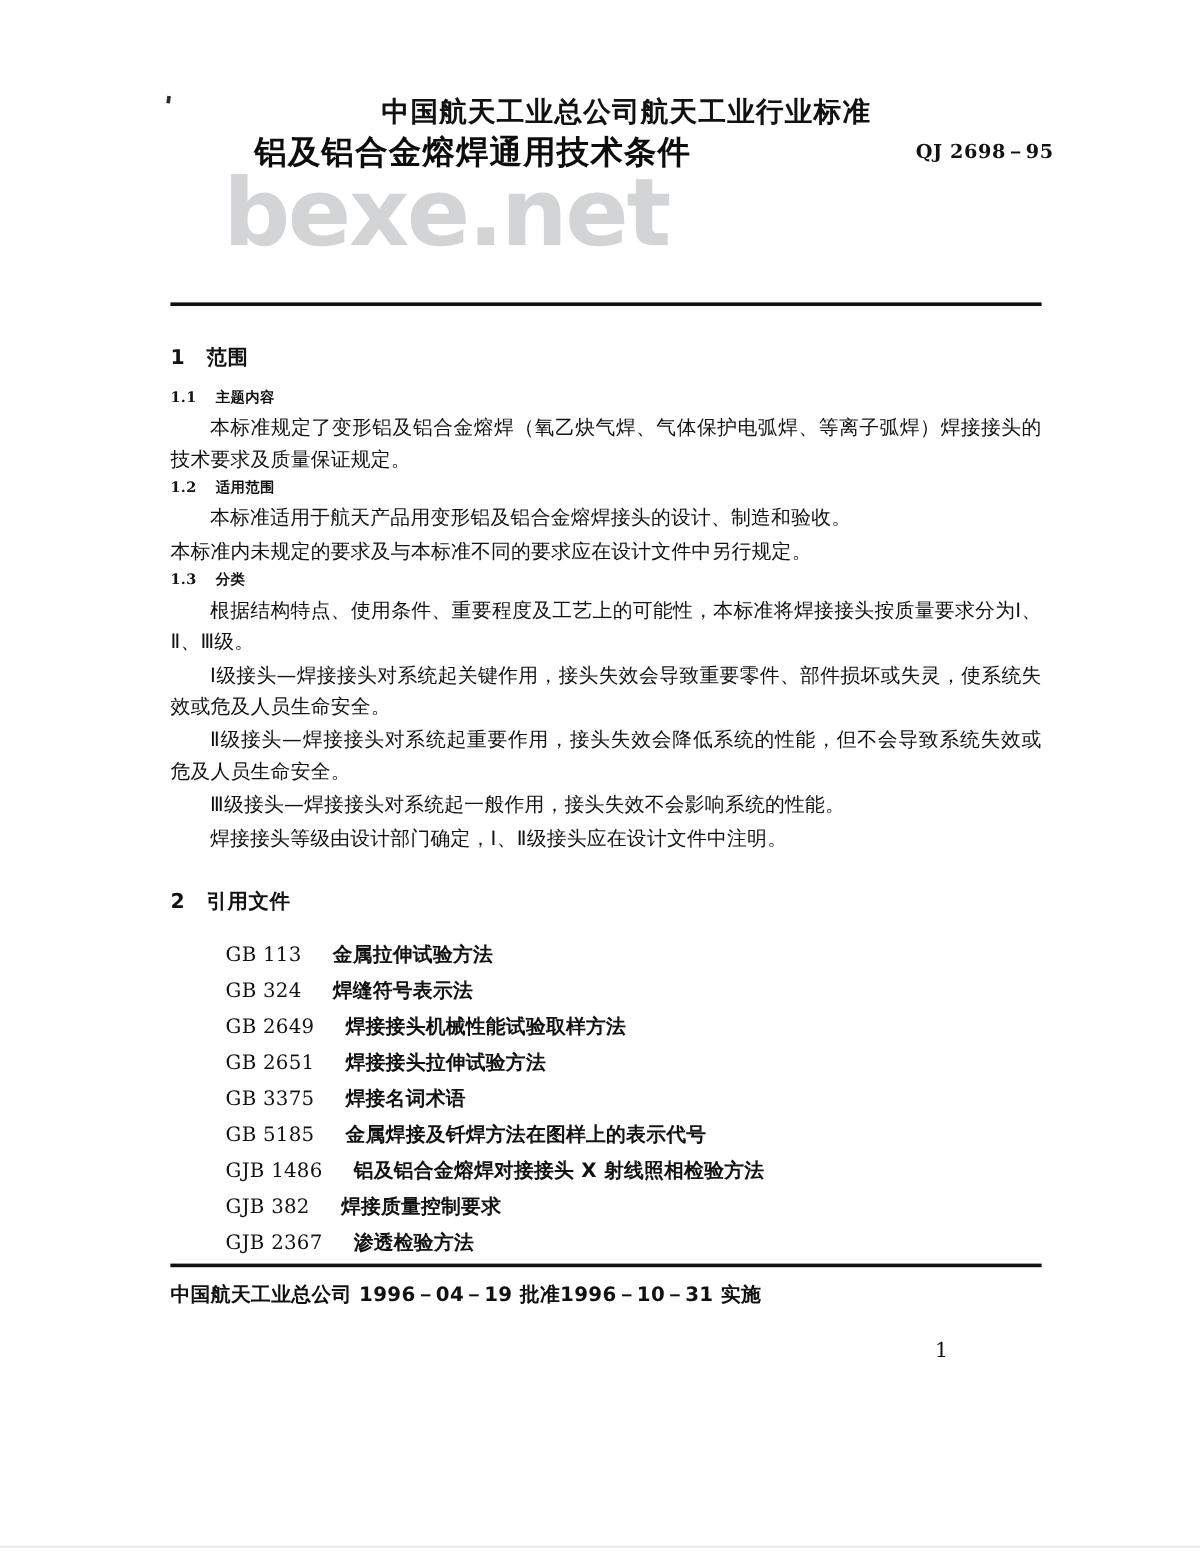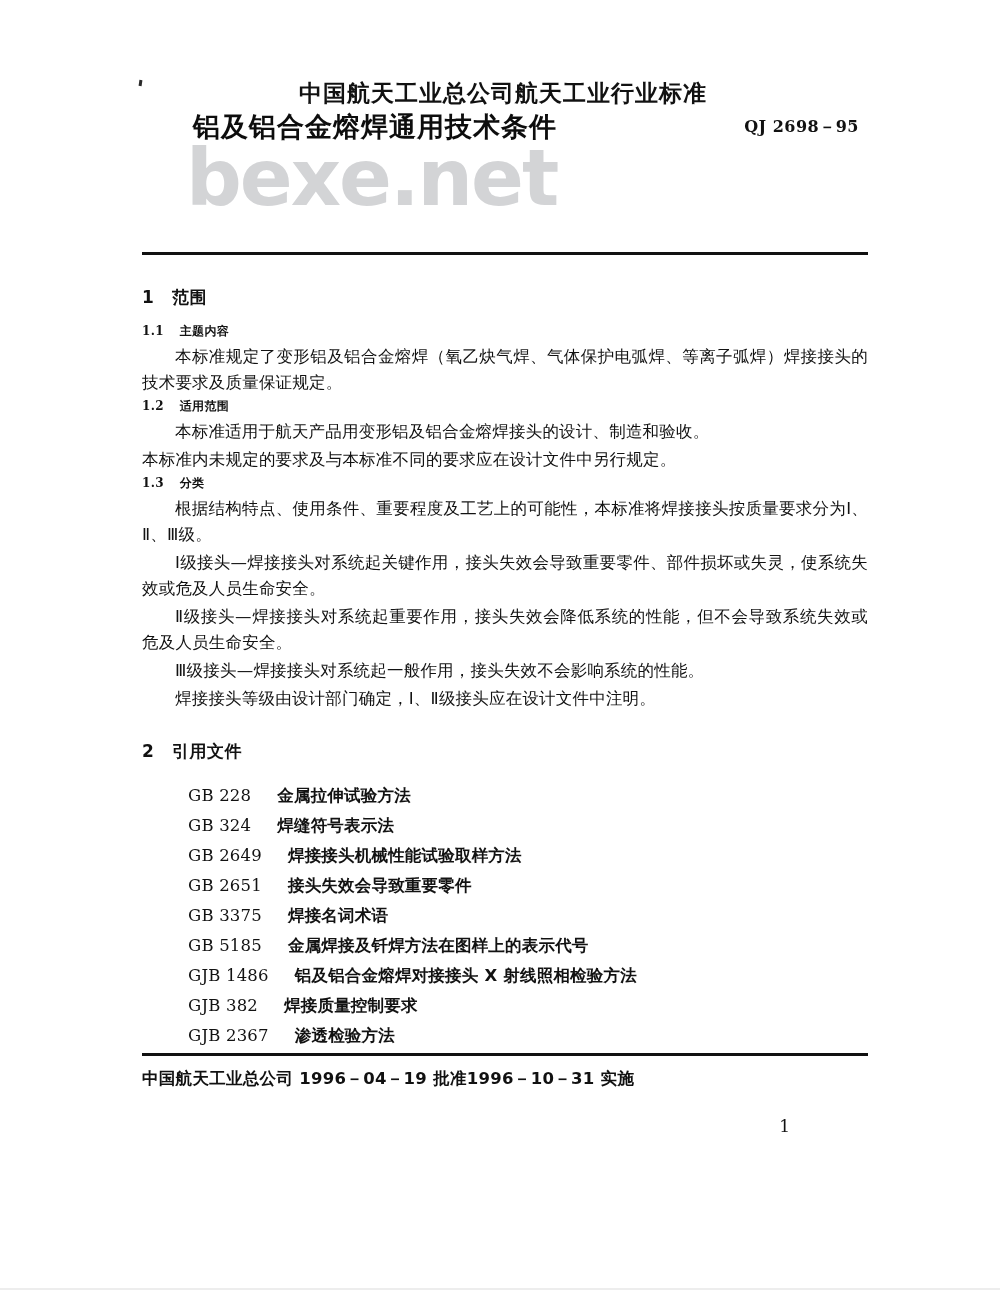--- a/index.html
+++ b/index.html
@@ -47,21 +47,21 @@
     letter-spacing: -2px;
     color: #d3d4d6;
     z-index: 1;
     user-select: none;
     white-space: nowrap;
   }
 
   
   .doc-header {
     position: absolute;
-    left: 133px;
+    left: 152px;
     top: 78px;
     width: 726px;
     z-index: 3;
   }
   .org-line {
     text-align: center;
     font-size: 23px;
     font-weight: bold;
     letter-spacing: 1px;
     color: #111;
@@ -241,30 +241,30 @@
     <p class="para indent">焊接接头等级由设计部门确定，Ⅰ、Ⅱ级接头应在设计文件中注明。</p>
 
     <div class="gap-lg"></div>
 
     <div class="h-sec">
       <span class="num">2</span><span class="txt">引用文件</span>
     </div>
 
     <ul class="ref-list">
       <li class="ref-item">
-        <span class="ref-code">GB 228</span><span class="ref-title">金属拉伸试验方法</span>
+        <span class="ref-code">GB 113</span><span class="ref-title">金属拉伸试验方法</span>
       </li>
       <li class="ref-item">
         <span class="ref-code">GB 324</span><span class="ref-title">焊缝符号表示法</span>
       </li>
       <li class="ref-item">
         <span class="ref-code">GB 2649</span><span class="ref-title">焊接接头机械性能试验取样方法</span>
       </li>
       <li class="ref-item">
-        <span class="ref-code">GB 2651</span><span class="ref-title">接头失效会导致重要零件</span>
+        <span class="ref-code">GB 2651</span><span class="ref-title">焊接接头拉伸试验方法</span>
       </li>
       <li class="ref-item">
         <span class="ref-code">GB 3375</span><span class="ref-title">焊接名词术语</span>
       </li>
       <li class="ref-item">
         <span class="ref-code">GB 5185</span><span class="ref-title">金属焊接及钎焊方法在图样上的表示代号</span>
       </li>
       <li class="ref-item">
         <span class="ref-code">GJB 1486</span><span class="ref-title">铝及铝合金熔焊对接接头 X 射线照相检验方法</span>
       </li>

